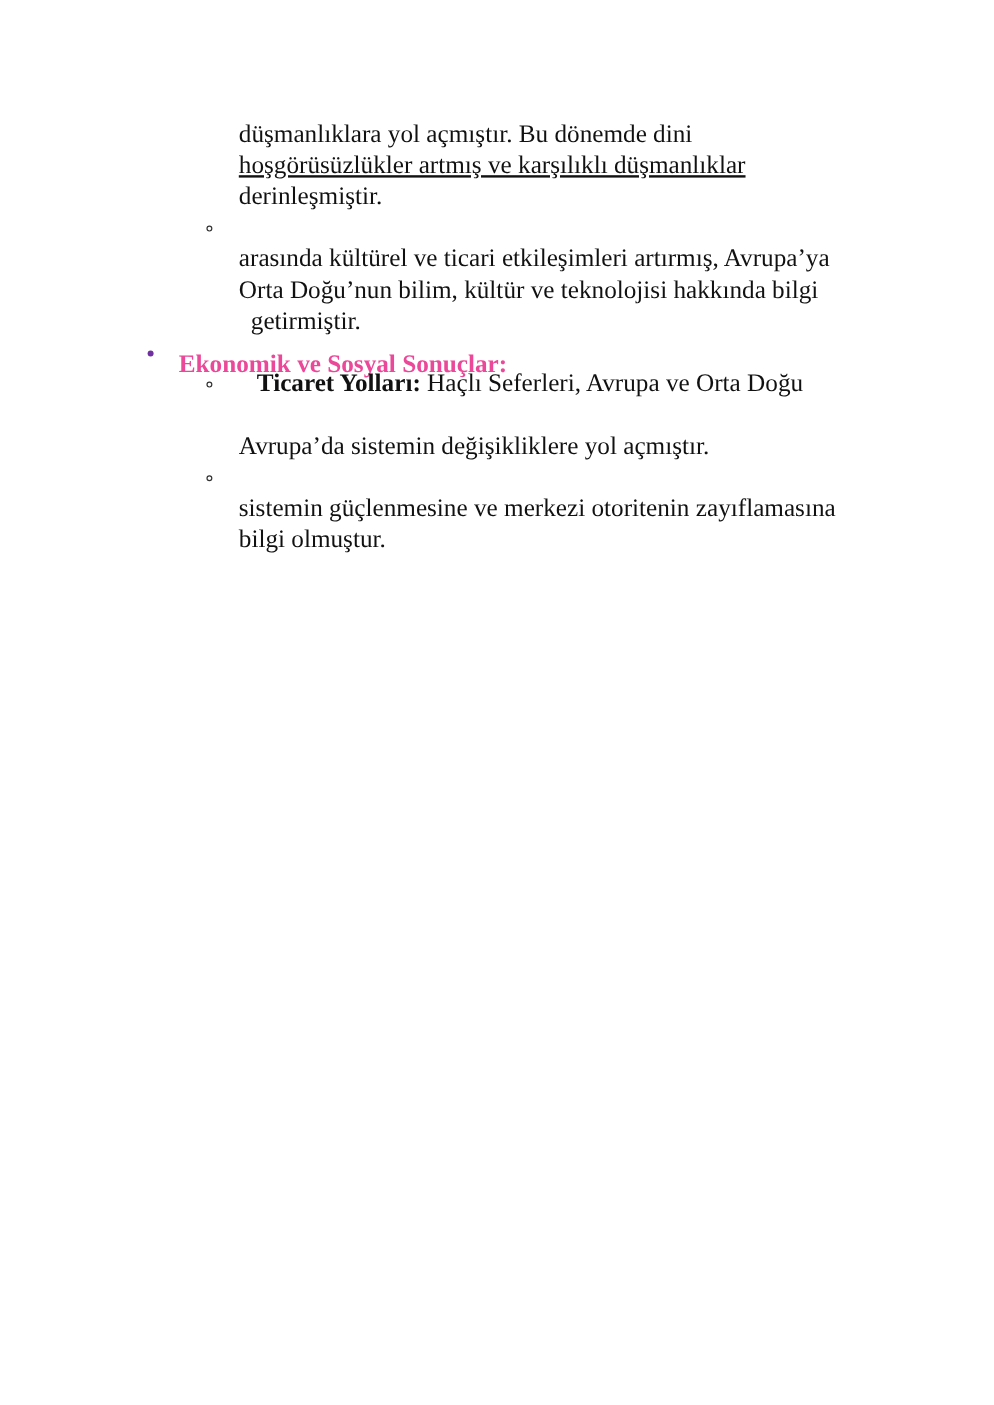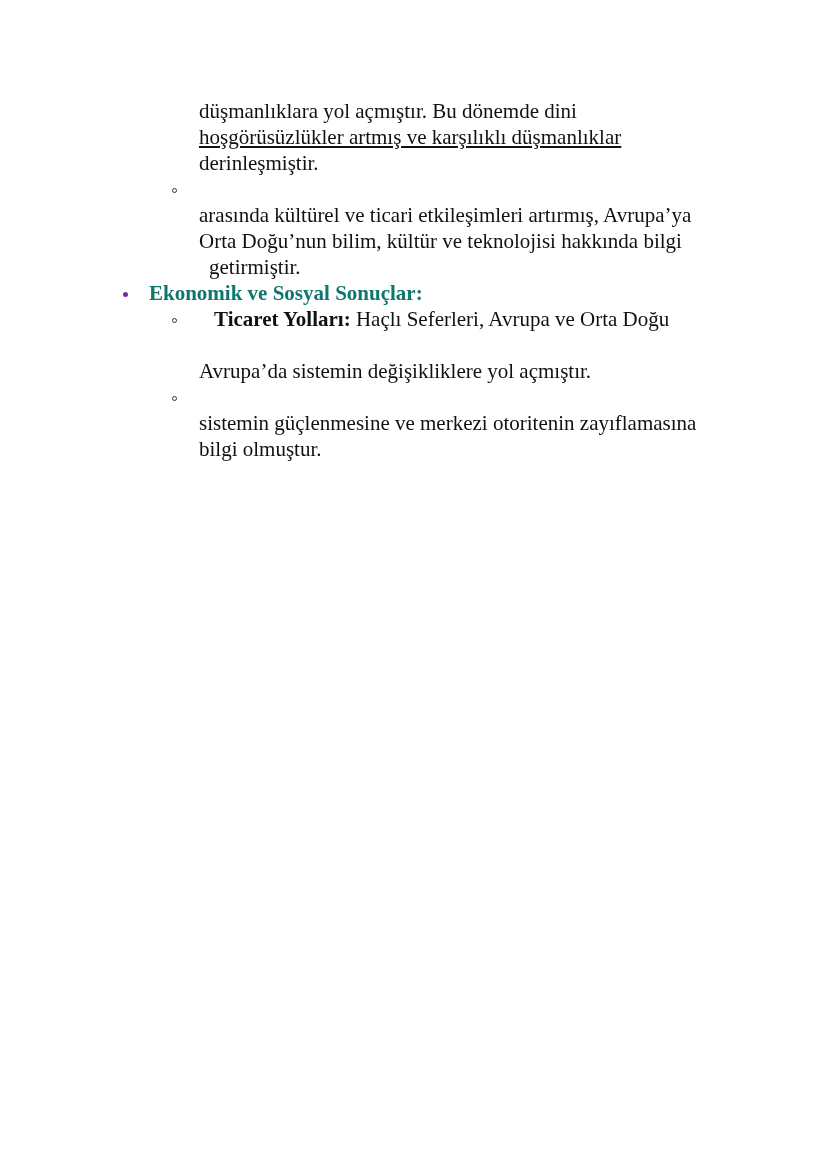--- a/index.html
+++ b/index.html
@@ -61,21 +61,21 @@
   <div class="line" style="left:199px; top:99px;">düşmanlıklara yol açmıştır. Bu dönemde dini</div>
   <div class="line" style="left:199px; top:125px;text-decoration:underline;">hoşgörüsüzlükler artmış ve karşılıklı düşmanlıklar</div>
   <div class="line" style="left:199px; top:151px;">derinleşmiştir.</div>
 
   <span class="bullet-circle" style="left:172px; top:188px;"></span>
   <div class="line" style="left:199px; top:203px;">arasında kültürel ve ticari etkileşimleri artırmış, Avrupa’ya</div>
   <div class="line" style="left:199px; top:229px;text-align:right;">Orta Doğu’nun bilim, kültür ve teknolojisi hakkında bilgi</div>
   <div class="line" style="left:199px; top:255px;margin-left:10px;">getirmiştir.</div>
 
   <span class="bullet-disc" style="left:123px; top:292px; background:#7030a0;"></span>
-  <div class="heading" style="left:149px; top:281px; color:#0f766e;text-align:right;">Ekonomik ve Sosyal Sonuçlar:</div>
+  <div class="heading" style="left:149px; top:291px; color:#ec4899;text-align:right;">Ekonomik ve Sosyal Sonuçlar:</div>
 
   <span class="bullet-circle" style="left:172px; top:318px;"></span>
   <div class="line" style="left:214px; top:307px;">
     <span class="bold">Ticaret Yolları:</span><span> Haçlı Seferleri, Avrupa ve Orta Doğu</span>
   </div>
   <div class="line" style="left:199px; top:359px;">Avrupa’da sistemin değişikliklere yol açmıştır.</div>
 
   <span class="bullet-circle" style="left:172px; top:396px;"></span>
   <div class="line" style="left:199px; top:411px;">sistemin güçlenmesine ve merkezi otoritenin zayıflamasına</div>
   <div class="line" style="left:199px; top:437px;">bilgi olmuştur.</div>

